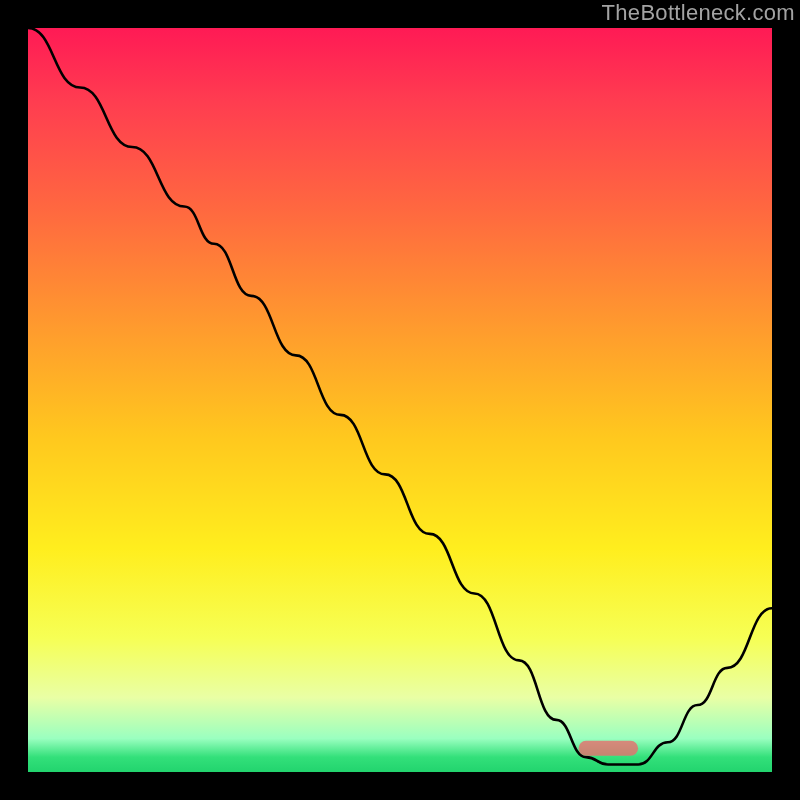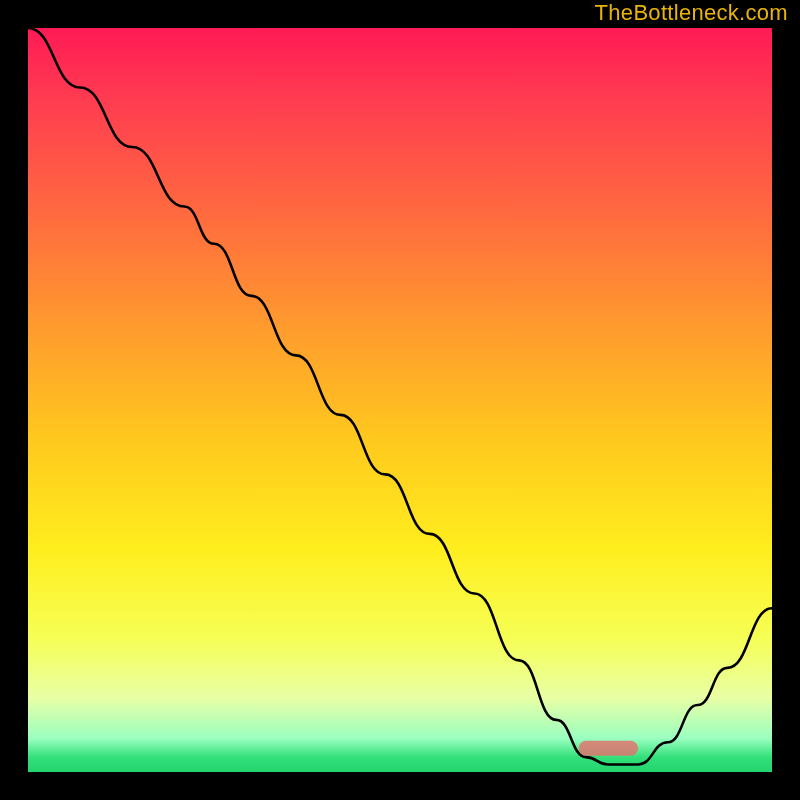--- a/index.html
+++ b/index.html
@@ -1,17 +1,17 @@
 <!DOCTYPE html>
 <html><head>
 <meta charset="utf-8">
 <style>
 html,body{margin:0;padding:0;width:800px;height:800px;background:#000;overflow:hidden}
 .wrap{position:relative;width:800px;height:800px}
-.attrib{position:absolute;top:0;right:12px;font:22px Arial,Helvetica,sans-serif;color:#eab308;letter-spacing:.3px}
+.attrib{position:absolute;top:0;right:5px;font:22px Arial,Helvetica,sans-serif;color:#a3a3a3;letter-spacing:.3px}
 .plot{position:absolute;left:28px;top:28px;width:744px;height:744px;background:#fff;overflow:hidden}
 .grad{position:absolute;inset:0;background:linear-gradient(to bottom,
   #ff1a55 0%,
   #ff3d50 10%,
   #ff6a3f 25%,
   #ff9a2e 40%,
   #ffc81e 55%,
   #ffee1e 70%,
   #f6ff55 82%,
   #e9ffa5 90%,

